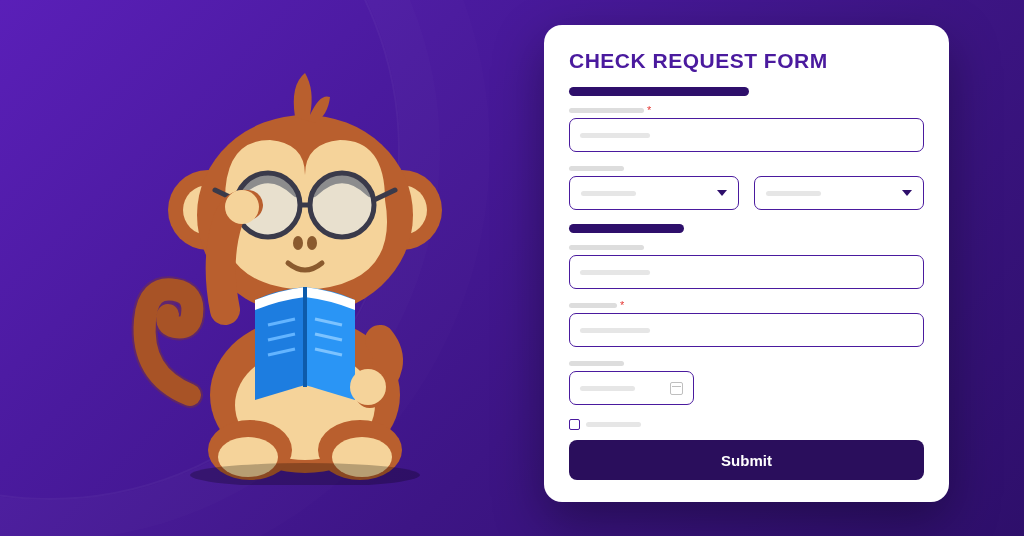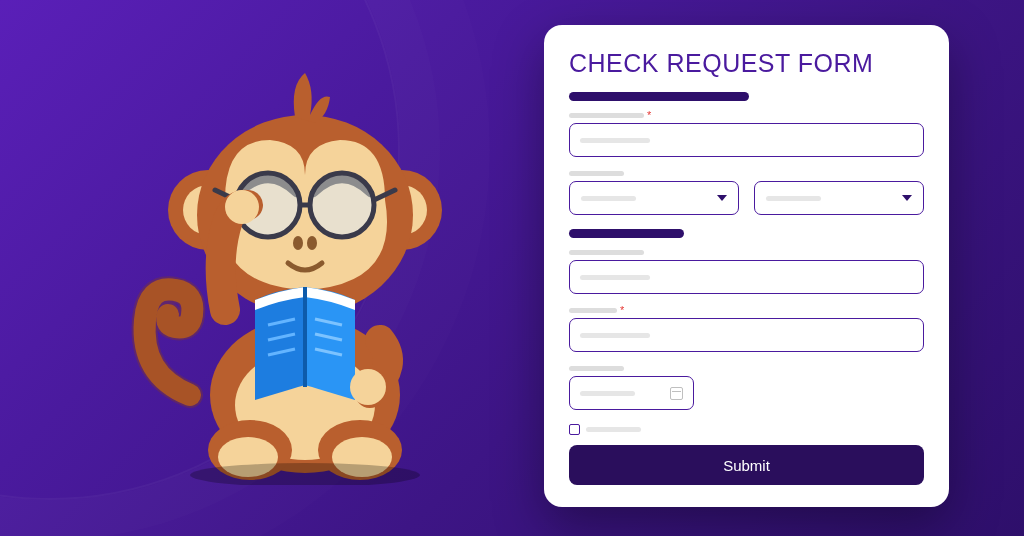--- a/index.html
+++ b/index.html
@@ -31,22 +31,22 @@
     right: 75px;
     top: 25px;
     width: 405px;
     background: #ffffff;
     border-radius: 18px;
     padding: 24px 25px 22px 25px;
     box-shadow: 0 18px 50px rgba(0,0,0,0.35);
   }
   .form-title {
     color: #4a1a9e;
-    font-size: 25px;
-    font-weight: 400;
+    font-size: 21px;
+    font-weight: 700;
     letter-spacing: 0.5px;
     margin-bottom: 14px;
   }
   .section-bar {
     height: 9px;
     background: #2e0f6b;
     border-radius: 5px;
     margin-bottom: 12px;
   }
   .section-bar.w1 { width: 180px; }
@@ -136,21 +136,21 @@
   }
   .checkbox-label { height: 5px; width: 55px; background: #e6e6e6; border-radius: 3px; }
   .submit-btn {
     width: 100%;
     height: 40px;
     background: #2a0e5c;
     color: #fff;
     border: none;
     border-radius: 8px;
     font-size: 15px;
-    font-weight: 400;
+    font-weight: 700;
     cursor: pointer;
   }
 </style>
 </head>
 <body>
 
 <div class="bg-swoosh"></div>
 
 <div class="mascot">
 <svg viewBox="0 0 360 420" width="360" height="420">

